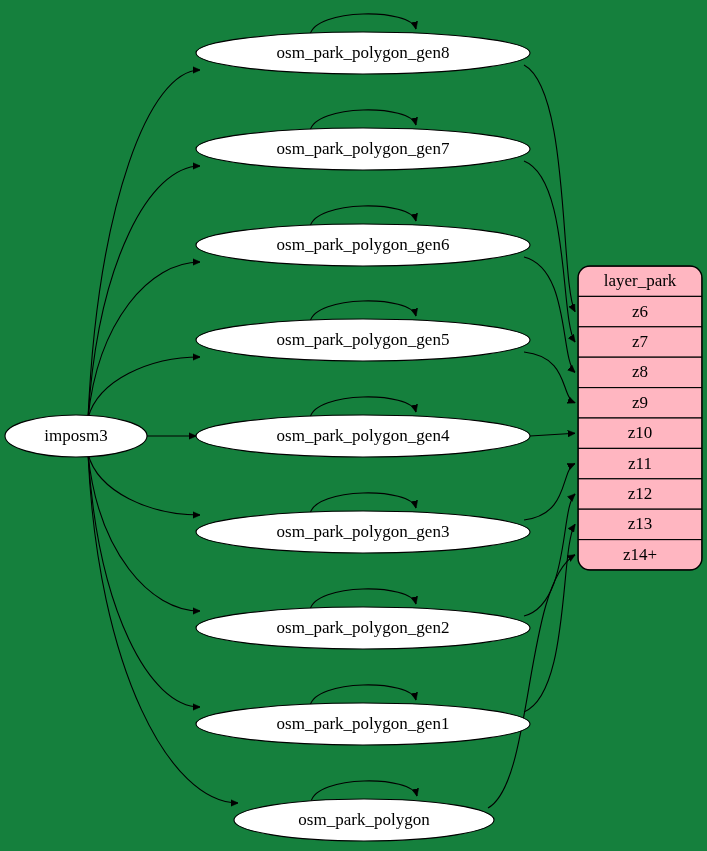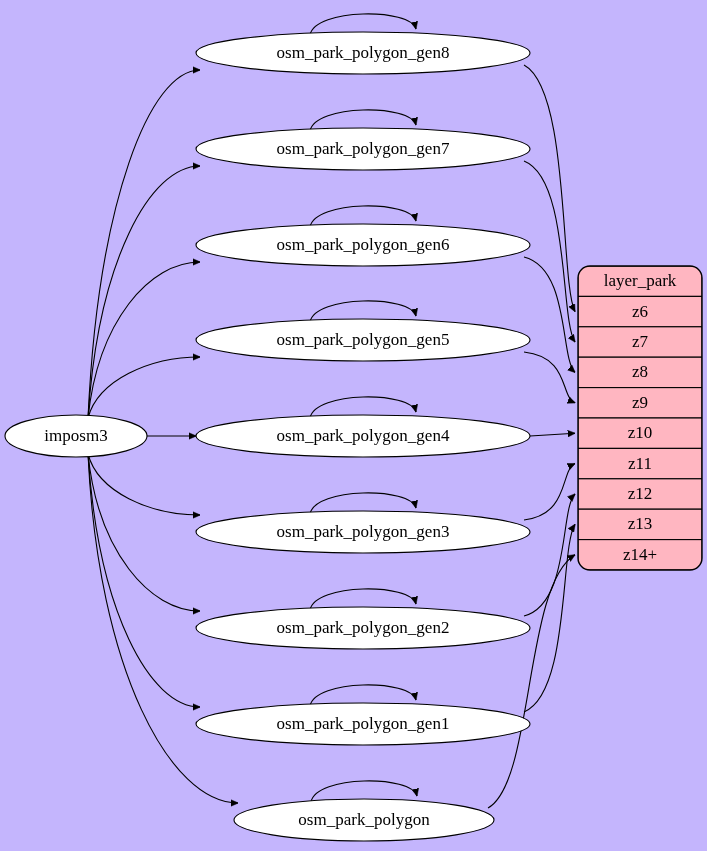--- a/index.html
+++ b/index.html
@@ -4,21 +4,21 @@
 <style>
   html, body {
     margin: 0;
     padding: 0;
     background: #ffffff;
   }
   #canvas {
     position: relative;
     width: 707px;
     height: 851px;
-    background: #c4b5fd;
+    background: #15803d;
     overflow: hidden;
     font-family: "Liberation Serif", "DejaVu Serif", serif;
   }
   svg.graph {
     position: absolute;
     left: 0;
     top: 0;
     width: 707px;
     height: 851px;
   }

